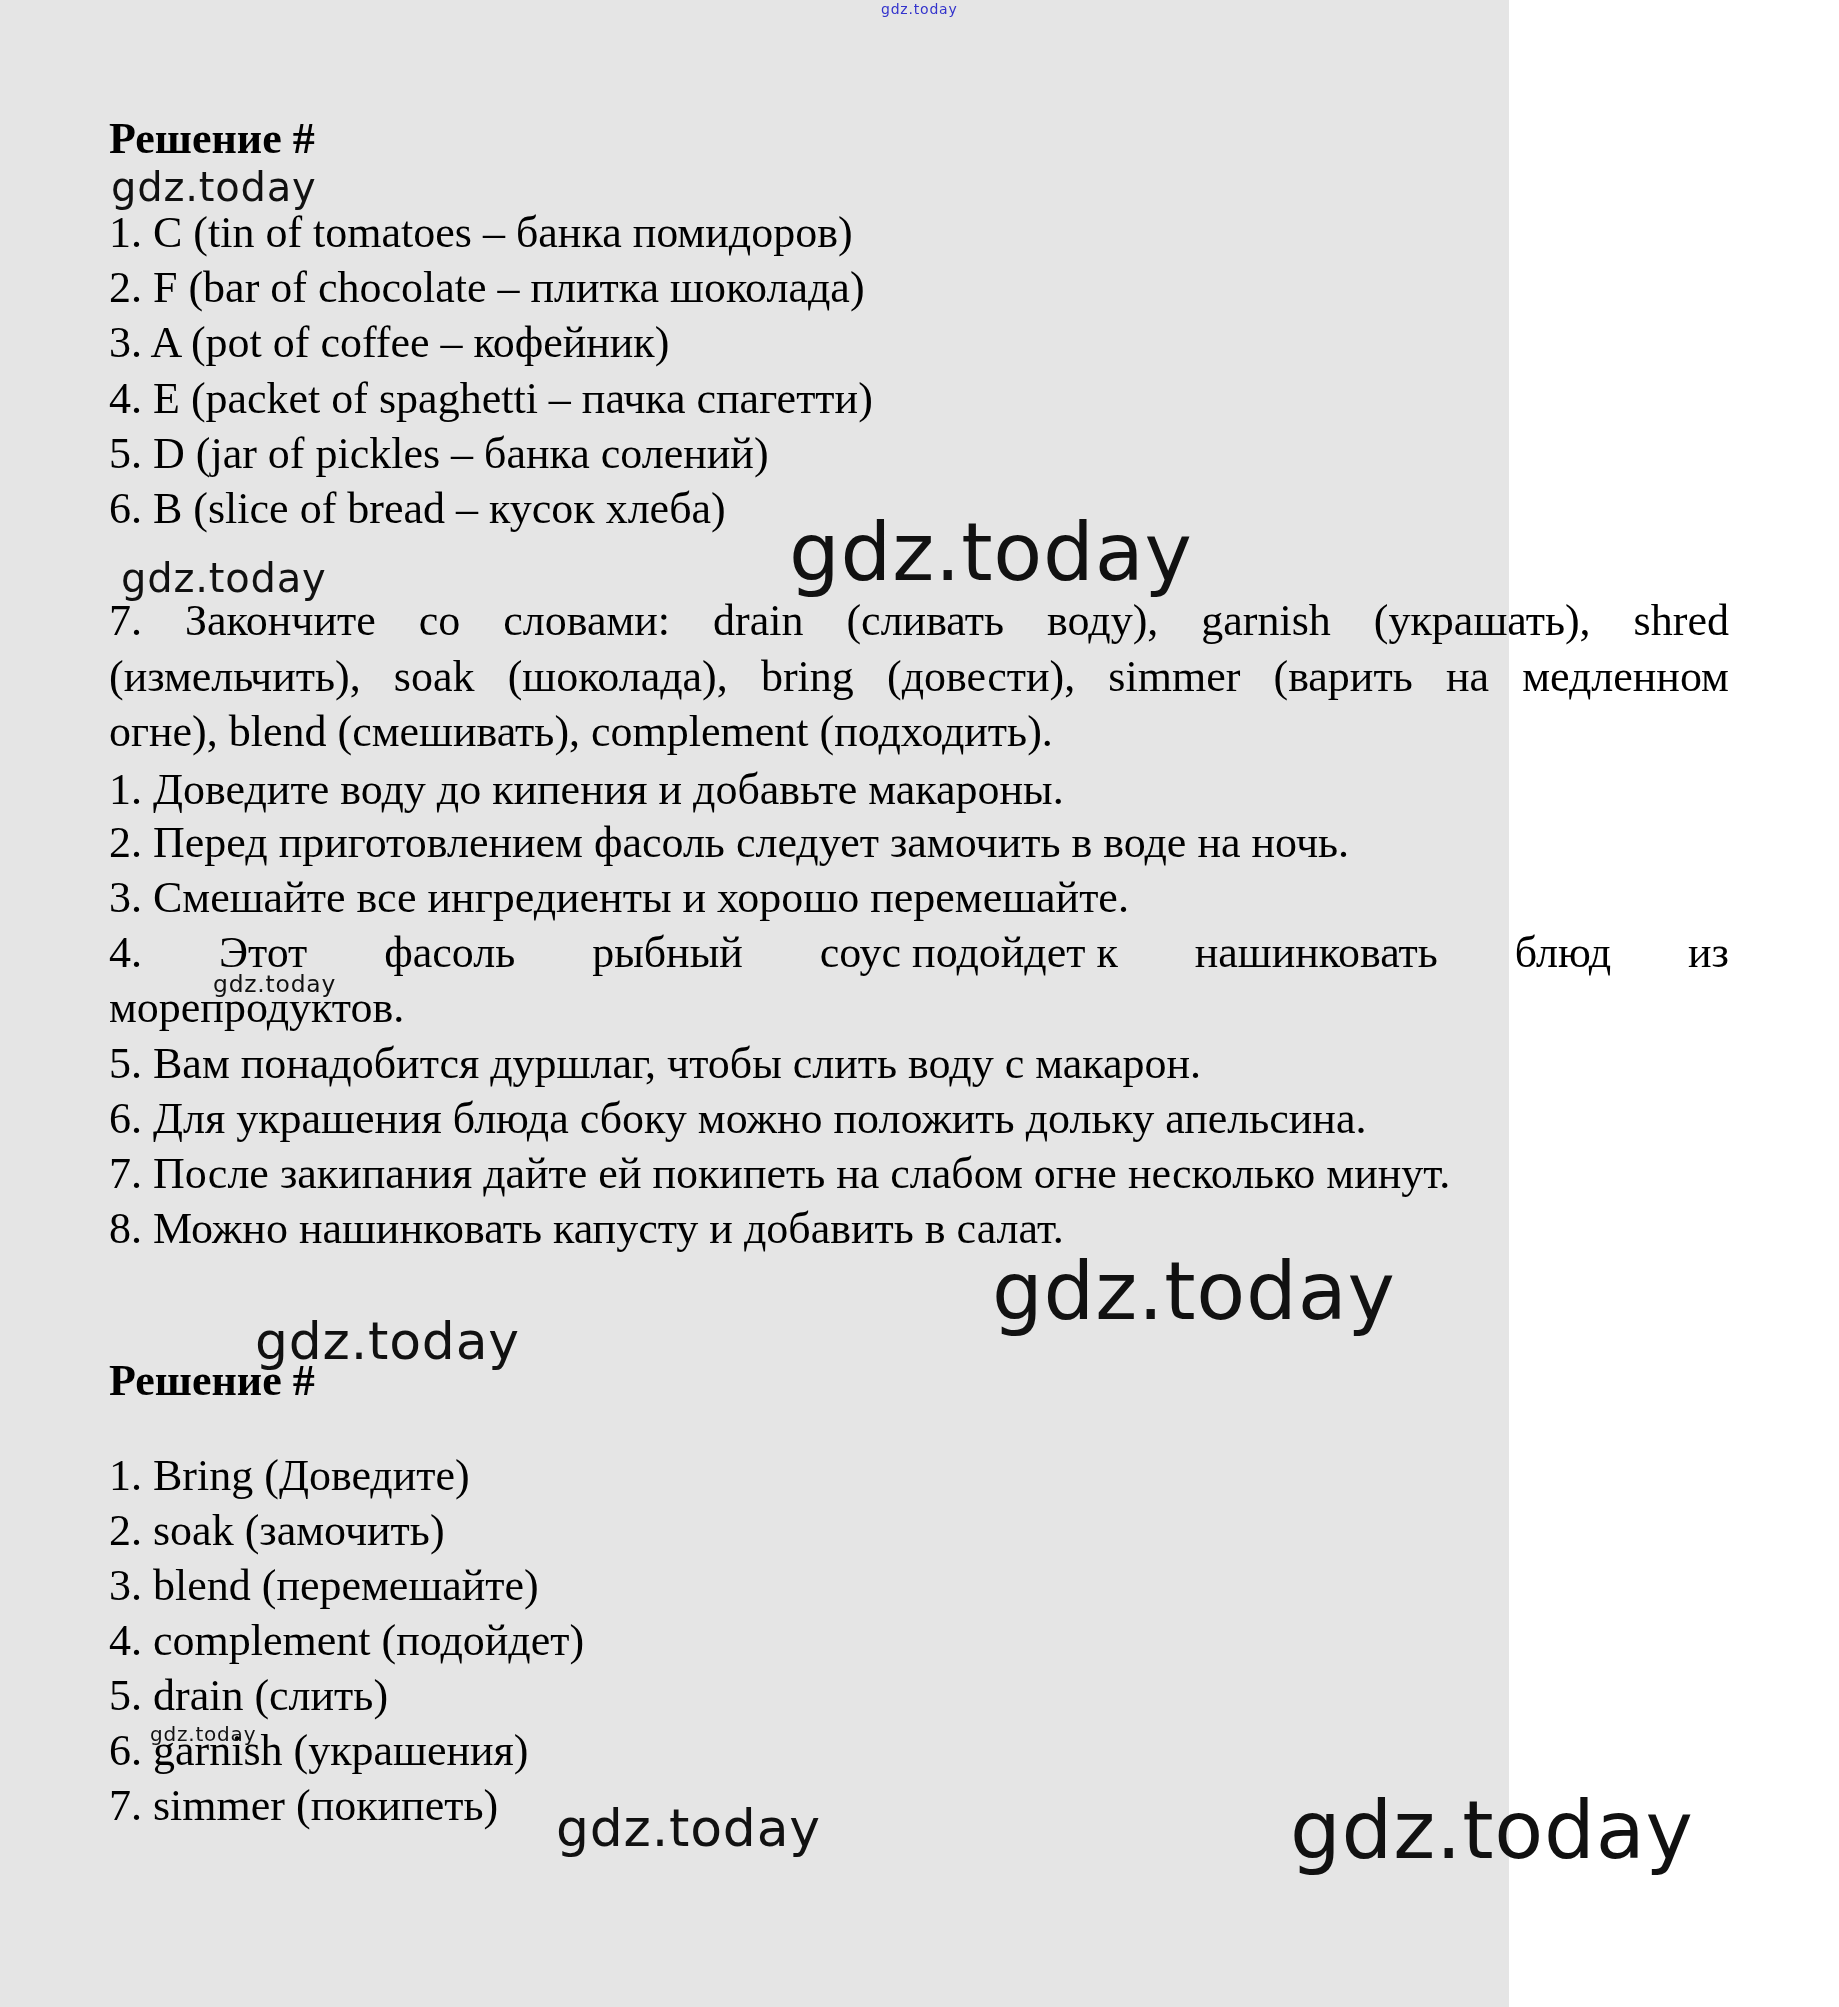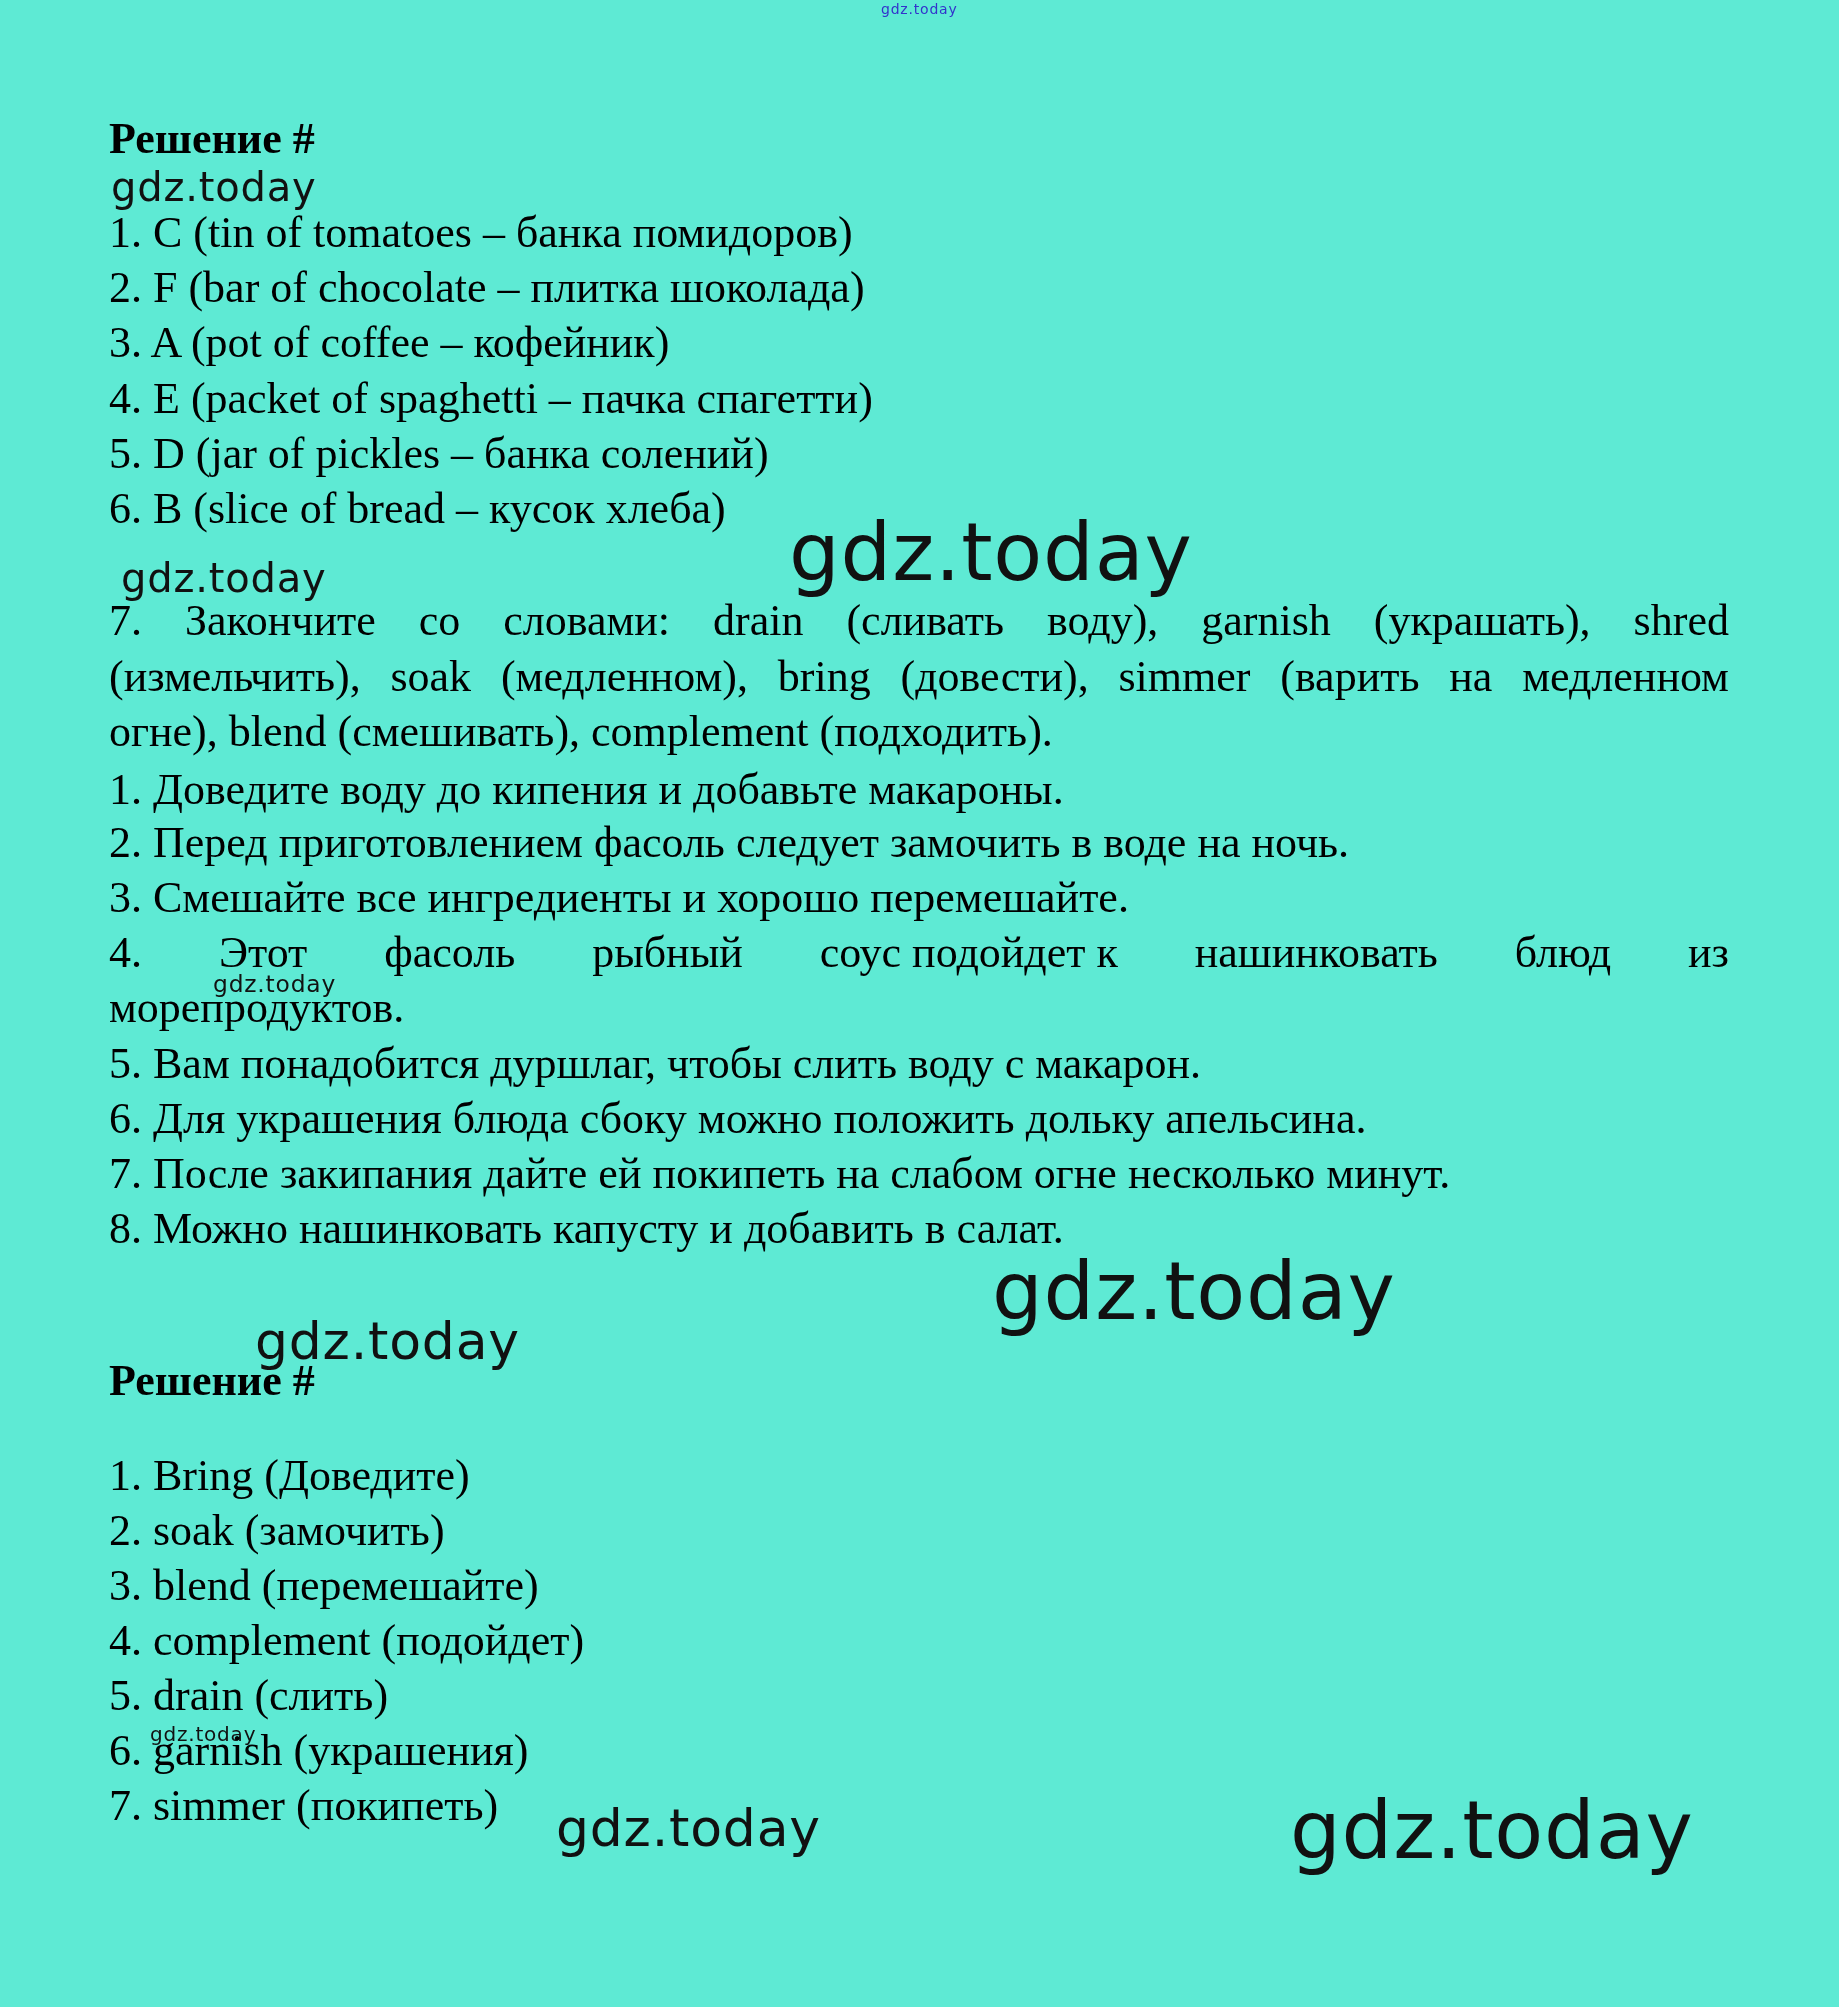--- a/index.html
+++ b/index.html
@@ -1,17 +1,17 @@
 <!DOCTYPE html>
 <html style="font-size:13.4px"><head>
 <meta charset="utf-8">
 <style>
   html, body { margin: 0; padding: 0; background: #ffffff; }
   body { width: 1839px; height: 2007px; position: relative; overflow: hidden; }
-  .page { position: absolute; left: 0; top: 0; width: 1839px; height: 2007px; background: #5eead4; }
+  .page { position: absolute; left: 0; top: 0; width: 1509px; height: 2007px; background: #e5e5e5; }
   .line {
     position: absolute; left: 109px; white-space: nowrap;
     font-family: "Liberation Serif", serif; font-size: 44px; color: #000000; line-height: 1;
     transform-origin: left top;
   }
   .heading { font-weight: bold; }
   .justify-line { display: flex; justify-content: space-between; width: 1620px; }
   .wm {
     position: absolute; white-space: nowrap; font-family: "DejaVu Sans", sans-serif;
     font-weight: normal; color: #111111; line-height: 1; letter-spacing: 0.8px;
@@ -50,21 +50,21 @@
     <span>drain</span>
     <span>(сливать</span>
     <span>воду),</span>
     <span>garnish</span>
     <span>(украшать),</span>
     <span>shred</span>
   </div>
   <div class="line justify-line" style="top:655px;">
     <span>(измельчить),</span>
     <span>soak</span>
-    <span>(медленном),</span>
+    <span>(шоколада),</span>
     <span>bring</span>
     <span>(довести),</span>
     <span>simmer</span>
     <span>(варить</span>
     <span>на</span>
     <span>медленном</span>
   </div>
   <div class="line" style="top:710px;">огне), blend (смешивать), complement (подходить).</div>
 
   <div class="line" style="top:768px;">1. Доведите воду до кипения и добавьте макароны.</div>

